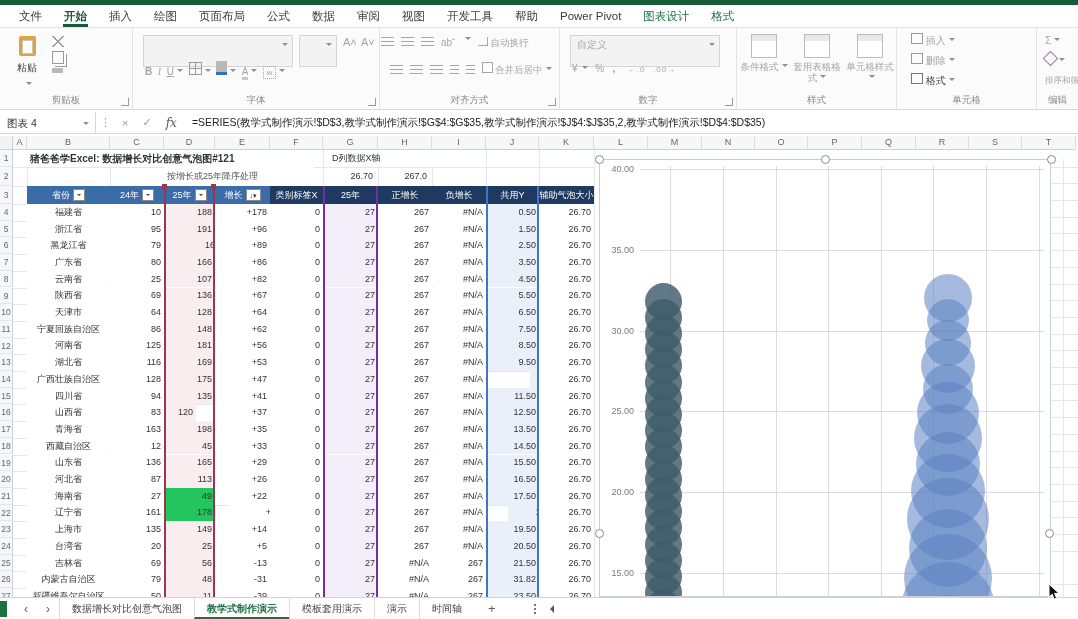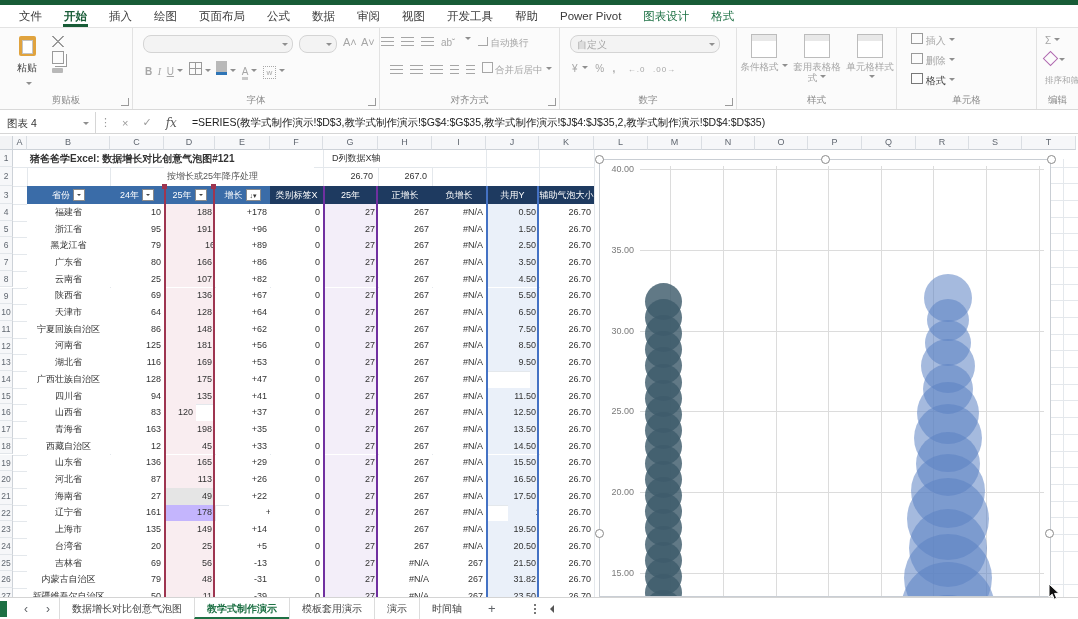--- a/index.html
+++ b/index.html
@@ -13,21 +13,21 @@
   .rtab{font-size:11.5px;color:#3b3b3b;padding:0 11px;height:22px;line-height:22px;position:relative;white-space:nowrap}
   .rtab.active{color:#185c37;font-weight:bold}
   .rtab.active::after{content:"";position:absolute;left:10px;right:10px;bottom:0;height:3px;background:#185c37}
   .rtab.ctx{color:#1e7145}
   
   #ribbon{left:0;top:28px;width:1078px;height:82px;background:#fbfbfb;border-bottom:1px solid #d9d9d9;box-sizing:border-box}
   .rgroup{position:absolute;top:0;height:81px;border-right:1px solid #e2e2e2;box-sizing:border-box}
   .glabel{position:absolute;bottom:2px;left:0;right:0;text-align:center;font-size:9.5px;color:#8a8a8a;white-space:nowrap}
   .launch{position:absolute;bottom:3px;right:3px;width:7px;height:7px;border-right:1.5px solid #9a9a9a;border-bottom:1.5px solid #9a9a9a}
   .dis{color:#a6a6a6}
-  .ibox{display:inline-block;background:#f3f3f3;border:1px solid #d4d4d4;border-radius:8px;height:18px;box-sizing:border-box}
+  .ibox{display:inline-block;background:#f3f3f3;border:1px solid #d4d4d4;border-radius:0;height:32px;box-sizing:border-box}
   .car{display:inline-block;width:0;height:0;border:3px solid transparent;border-top-color:#8f8f8f;vertical-align:middle;margin-left:3px}
   .lines{display:inline-block;width:13px;height:10px;background:repeating-linear-gradient(to bottom,#a6a6a6 0 1.5px,transparent 1.5px 4px)}
   .bigbtn{position:absolute;top:6px;width:52px;text-align:center;font-size:9.5px;color:#a6a6a6;line-height:11px}
   .bigbtn .ic{display:block;margin:0 auto 3px;width:24px;height:22px;border:1px solid #bcbcbc;background:
      linear-gradient(#e8e8e8 0 6px,#fff 6px)}
   .minirow{font-size:10px;color:#a6a6a6;white-space:nowrap;line-height:15px}
   
   #fbar{left:0;top:112px;width:1078px;height:22px;background:#fff;border-bottom:1px solid #d6d6d6;box-sizing:border-box;display:flex;align-items:center}
   #namebox{width:96px;height:22px;border-right:1px solid #d6d6d6;font-size:10.5px;color:#333;padding-left:7px;line-height:22px;box-sizing:border-box;position:relative}
   #namebox .car{position:absolute;right:6px;top:10px}
@@ -496,31 +496,31 @@
     <div class="cell" style="left: 164px; top: 321.2px; width: 51px; height: 16.7px; justify-content: flex-end; background: rgb(249, 237, 240);">113</div>
     <div class="cell" style="left: 215px; top: 321.2px; width: 55px; height: 16.7px; justify-content: flex-end; background: rgb(255, 255, 255);">+26</div>
     <div class="cell" style="left: 270px; top: 321.2px; width: 53px; height: 16.7px; justify-content: flex-end; background: rgb(255, 255, 255);">0</div>
     <div class="cell" style="left: 323px; top: 321.2px; width: 55px; height: 16.7px; justify-content: flex-end; background: rgb(243, 238, 249);">27</div>
     <div class="cell" style="left: 378px; top: 321.2px; width: 54px; height: 16.7px; justify-content: flex-end; background: rgb(255, 255, 255);">267</div>
     <div class="cell" style="left: 432px; top: 321.2px; width: 54px; height: 16.7px; justify-content: flex-end; background: rgb(255, 255, 255);">#N/A</div>
     <div class="cell" style="left: 486px; top: 321.2px; width: 53px; height: 16.7px; justify-content: flex-end; background: rgb(234, 240, 249);">16.50</div>
     <div class="cell" style="left: 539px; top: 321.2px; width: 55px; height: 16.7px; justify-content: flex-end; background: rgb(255, 255, 255);">26.70</div>
     <div class="cell" style="left: 27px; top: 337.9px; width: 83px; height: 16.7px; justify-content: center; background: rgb(255, 255, 255);">海南省</div>
     <div class="cell" style="left: 110px; top: 337.9px; width: 54px; height: 16.7px; justify-content: flex-end; background: rgb(255, 255, 255);">27</div>
-    <div class="cell" style="left: 164px; top: 337.9px; width: 51px; height: 16.7px; justify-content: flex-end; background: #e5e5e5;">49</div>
+    <div class="cell" style="left: 164px; top: 337.9px; width: 51px; height: 16.7px; justify-content: flex-end; background: #22c55e;">49</div>
     <div class="cell" style="left: 215px; top: 337.9px; width: 55px; height: 16.7px; justify-content: flex-end; background: rgb(255, 255, 255);">+22</div>
     <div class="cell" style="left: 270px; top: 337.9px; width: 53px; height: 16.7px; justify-content: flex-end; background: rgb(255, 255, 255);">0</div>
     <div class="cell" style="left: 323px; top: 337.9px; width: 55px; height: 16.7px; justify-content: flex-end; background: rgb(243, 238, 249);">27</div>
     <div class="cell" style="left: 378px; top: 337.9px; width: 54px; height: 16.7px; justify-content: flex-end; background: rgb(255, 255, 255);">267</div>
     <div class="cell" style="left: 432px; top: 337.9px; width: 54px; height: 16.7px; justify-content: flex-end; background: rgb(255, 255, 255);">#N/A</div>
     <div class="cell" style="left: 486px; top: 337.9px; width: 53px; height: 16.7px; justify-content: flex-end; background: rgb(234, 240, 249);">17.50</div>
     <div class="cell" style="left: 539px; top: 337.9px; width: 55px; height: 16.7px; justify-content: flex-end; background: rgb(255, 255, 255);">26.70</div>
     <div class="cell" style="left: 27px; top: 354.6px; width: 83px; height: 16.7px; justify-content: center; background: rgb(255, 255, 255);">辽宁省</div>
     <div class="cell" style="left: 110px; top: 354.6px; width: 54px; height: 16.7px; justify-content: flex-end; background: rgb(255, 255, 255);">161</div>
-    <div class="cell" style="left: 164px; top: 354.6px; width: 51px; height: 16.7px; justify-content: flex-end; background: #c4b5fd; text-align: center;">178</div>
+    <div class="cell" style="left: 164px; top: 354.6px; width: 51px; height: 16.7px; justify-content: flex-end; background: #22c55e; text-align: center;">178</div>
     <div class="cell" style="left: 215px; top: 354.6px; width: 55px; height: 16.7px; justify-content: flex-end; background: rgb(255, 255, 255); margin-left: 14px;">+17</div>
     <div class="cell" style="left: 270px; top: 354.6px; width: 53px; height: 16.7px; justify-content: flex-end; background: rgb(255, 255, 255);">0</div>
     <div class="cell" style="left: 323px; top: 354.6px; width: 55px; height: 16.7px; justify-content: flex-end; background: rgb(243, 238, 249);">27</div>
     <div class="cell" style="left: 378px; top: 354.6px; width: 54px; height: 16.7px; justify-content: flex-end; background: rgb(255, 255, 255);">267</div>
     <div class="cell" style="left: 432px; top: 354.6px; width: 54px; height: 16.7px; justify-content: flex-end; background: rgb(255, 255, 255);">#N/A</div>
     <div class="cell" style="left: 486px; top: 354.6px; width: 53px; height: 16.7px; justify-content: flex-end; background: rgb(234, 240, 249); margin-left: 22px;">18.50</div>
     <div class="cell" style="left: 539px; top: 354.6px; width: 55px; height: 16.7px; justify-content: flex-end; background: rgb(255, 255, 255);">26.70</div>
     <div class="cell" style="left: 27px; top: 371.3px; width: 83px; height: 16.7px; justify-content: center; background: rgb(255, 255, 255);">上海市</div>
     <div class="cell" style="left: 110px; top: 371.3px; width: 54px; height: 16.7px; justify-content: flex-end; background: rgb(255, 255, 255);">135</div>
     <div class="cell" style="left: 164px; top: 371.3px; width: 51px; height: 16.7px; justify-content: flex-end; background: rgb(249, 237, 240);">149</div>

